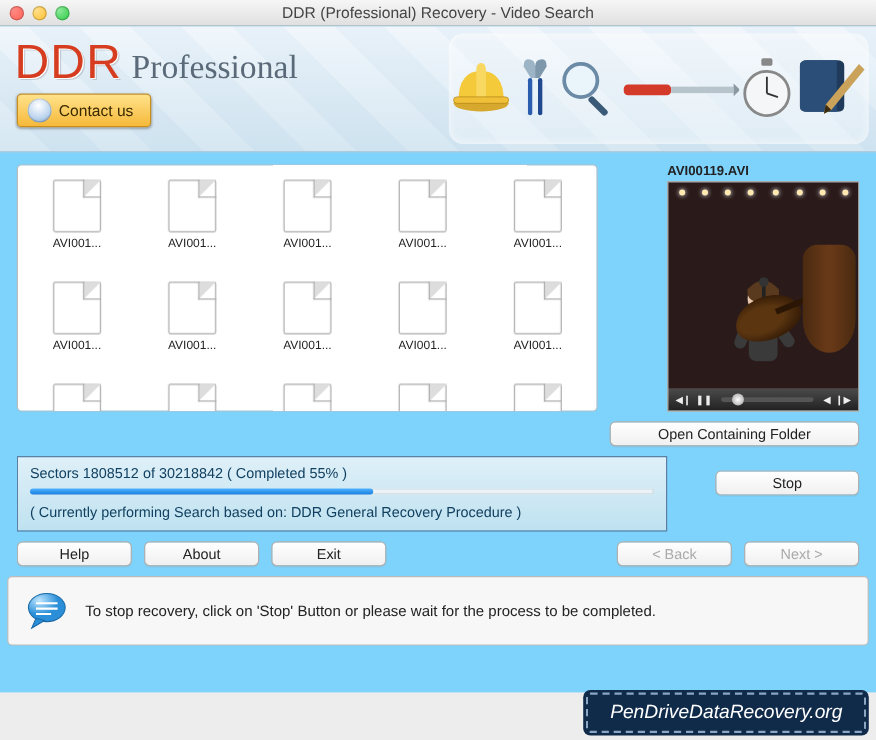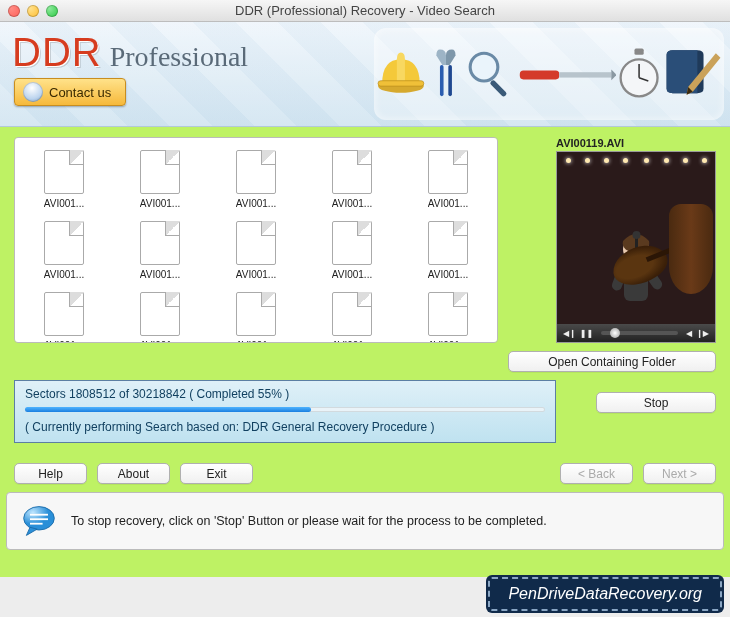--- a/index.html
+++ b/index.html
@@ -1,18 +1,18 @@
 <!DOCTYPE html>
 <html><head>
 <meta charset="utf-8">
 <style>
 * { box-sizing: border-box; margin: 0; padding: 0; }
 body { font-family: -apple-system, "Lucida Grande", Arial, sans-serif; font-size: 11px; background: #ededed; width: 730px; height: 617px; position: relative; overflow: hidden; }
 
-.window { width: 730px; height: 577px; background: #bef264; position: relative; }
+.window { width: 730px; height: 577px; background: #7dd3fc; position: relative; }
 
 .titlebar { height: 22px; background: linear-gradient(#f6f6f6,#e0e0e0); border-bottom: 1px solid #bdbdbd; display: flex; align-items: center; padding: 0 8px; position: relative; }
 .traffic { display: flex; gap: 7px; }
 .traffic .dot { width: 12px; height: 12px; border-radius: 50%; box-shadow: inset 0 0 0 1px rgba(0,0,0,.2); }
 .dot.red { background: radial-gradient(circle at 30% 30%, #ff8b83, #ff5f57); }
 .dot.yellow { background: radial-gradient(circle at 30% 30%, #ffe08a, #ffbd2e); }
 .dot.green { background: radial-gradient(circle at 30% 30%, #8ce99a, #28c940); }
 .titlebar .title { position: absolute; left: 0; right: 0; text-align: center; font-size: 13px; color: #444; pointer-events: none; }
 
 .banner { height: 105px; position: relative; background: linear-gradient(#eef5fb,#cfe3f0); border-bottom: 1px solid #b3c9d8; overflow: hidden; padding-left: 32px; }
@@ -23,21 +23,21 @@
 .contact-btn { position: absolute; left: 14px; top: 56px; height: 28px; padding: 0 14px 0 8px; border-radius: 4px; background: linear-gradient(#ffe28a,#f6b93b); border: 1px solid #c88d1f; box-shadow: 0 1px 2px rgba(0,0,0,.3); display: flex; align-items: center; gap: 6px; cursor: pointer; font-size: 13px; color: #3a2a00; }
 .contact-btn .ava { width: 20px; height: 20px; border-radius: 50%; background: radial-gradient(circle at 45% 30%, #fff, #bcd4ee 60%, #6a8cb0); box-shadow: inset 0 0 0 1px rgba(0,0,0,.15); }
 
 .tools { position: absolute; right: 6px; top: 6px; bottom: 6px; width: 350px; background: rgba(255,255,255,.35); border-radius: 12px; box-shadow: inset 0 0 8px rgba(255,255,255,.6); display:flex; align-items:center; justify-content:space-around; }
 .tools svg { height: 80px; }
 
 .content { padding: 10px 14px 0; }
 .row1 { display: flex; gap: 10px; }
 .file-panel { flex: 1; height: 206px; background: #fff; border: 1px solid #bbb; border-radius: 4px; overflow: auto; padding: 6px; }
 .file-panel::-webkit-scrollbar { width: 14px; }
-.file-grid { display: grid; grid-template-columns: repeat(5, 1fr); gap: 6px 10px; }
+.file-grid { display: grid; grid-template-columns: repeat(5, 1fr); gap: 20px 10px; }
 .file-item { display: flex; flex-direction: column; align-items: center; cursor: pointer; }
 .file-icon { width: 52px; height: 52px; position: relative; margin-bottom: 2px; }
 .file-icon::before { content:""; position:absolute; inset:6px 6px 2px 6px; background:#fff; border:1px solid #aaa; border-radius:2px; }
 .file-icon::after { content:""; position:absolute; right:6px; top:6px; width:14px; height:14px; background: linear-gradient(135deg,#ddd 0 50%, transparent 50%); border-left:1px solid #aaa; border-bottom:1px solid #aaa; }
 .file-label { font-size: 10px; color: #222; max-width: 60px; white-space: nowrap; overflow: hidden; text-overflow: ellipsis; }
 
 .preview-col { width: 208px; display: flex; flex-direction: column; padding-left: 48px; }
 .preview-title { font-size: 11px; font-weight: bold; color: #222; margin-bottom: 2px; }
 .preview-box { flex: 1; border: 1px solid #999; background: #eee; display: flex; flex-direction: column; }
 .preview-img { flex: 1; background: #2a1a1a; position: relative; overflow: hidden; }
@@ -59,21 +59,21 @@
 
 .row2 { display: flex; gap: 10px; margin-top: 8px; align-items: flex-start; }
 .progress-box { flex: 1; border: 1px solid #5c7fa3; background: linear-gradient(#dff0f8,#bfe2f0); padding: 6px 10px 8px; color: #114060; font-size: 12px; }
 .progress-bar { margin: 6px 0 8px; height: 5px; background: #eaf3f8; border-radius: 3px; position: relative; box-shadow: inset 0 0 0 1px rgba(0,0,0,.1); }
 .progress-bar .fill { position:absolute; left:0; top:0; bottom:0; background: linear-gradient(#4fb4ff,#1a7fe0); border-radius: 3px; }
 .stop-col { width: 150px; display:flex; justify-content:flex-end; padding-top: 12px; }
 
 .row3 { display: flex; gap: 10px; margin-top: 8px; }
 .row3 .left { display:flex; gap:10px; }
 .row3 .spacer { flex:1; }
-.row3 .mac-btn { width: 73px; margin-top: 12px; }
+.row3 .mac-btn { width: 96px; }
 
 .info-box { margin: 8px 6px 0; border: 1px solid #bbb; border-radius: 4px; background: #f7f7f7; padding: 10px 14px; display:flex; align-items:center; gap: 14px; min-height: 58px; }
 .info-icon { width: 36px; height: 36px; }
 .info-text { font-size: 12.5px; color: #222; }
 
 .watermark { position: absolute; right: 8px; bottom: 6px; background: #102a4a; color: #fff; font-style: italic; font-family: "Trebuchet MS", sans-serif; font-size: 16px; padding: 6px 18px; border-radius: 4px; border: 2px dashed #8aa6c4; box-shadow: 0 0 0 2px #102a4a; }
 </style>
 </head>
 <body>
 

